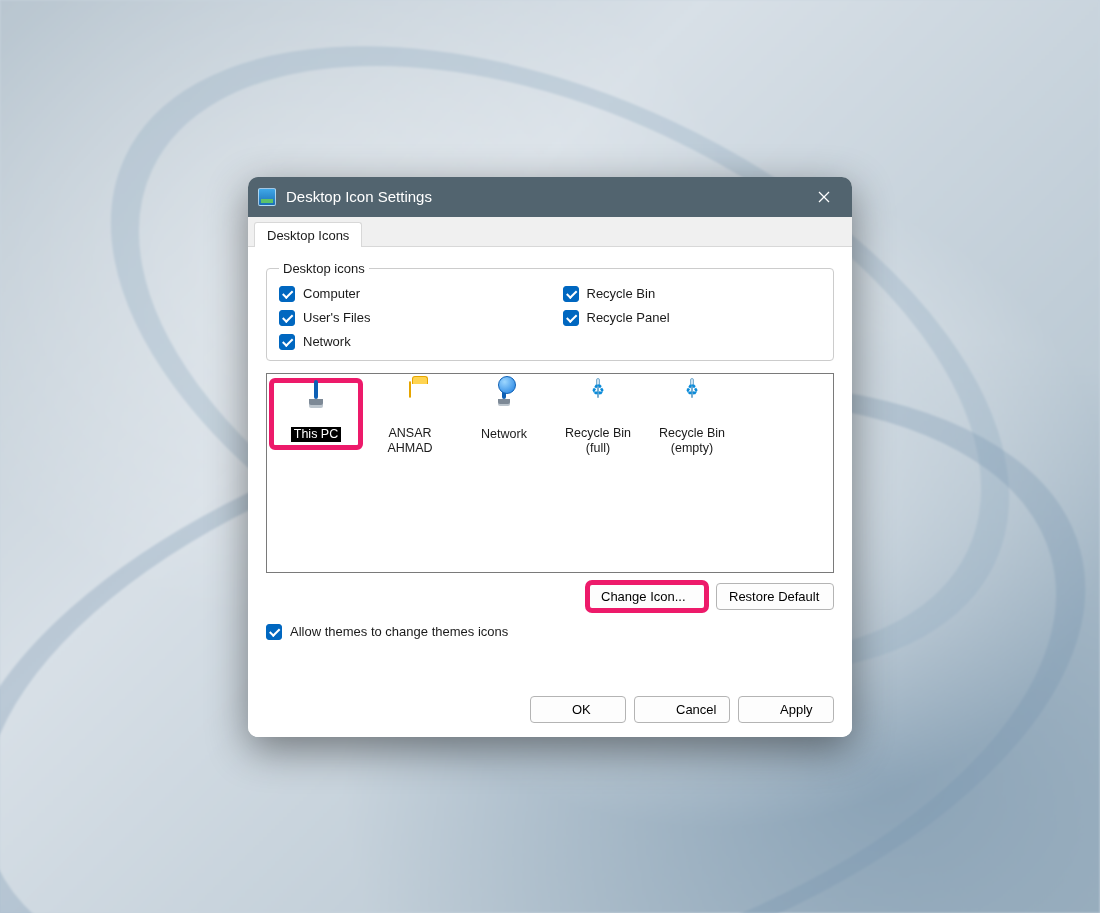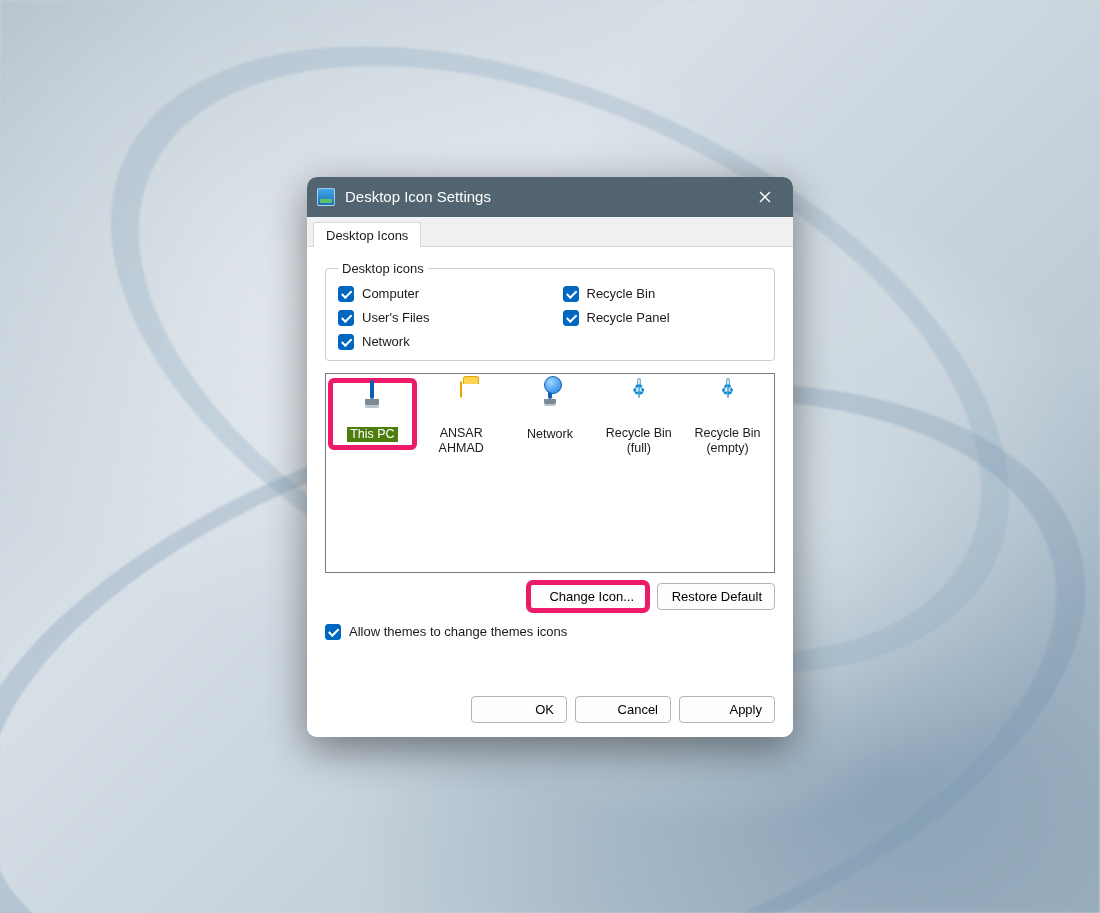--- a/index.html
+++ b/index.html
@@ -34,21 +34,21 @@
     border:30px solid rgba(150,175,195,.35);
   }
   .wallpaper::before{ width:900px;height:900px; left:80px; top:-120px; transform:rotate(25deg) scaleY(.55);}
   .wallpaper::after { width:1100px;height:1100px; left:-60px; top:120px; transform:rotate(-15deg) scaleY(.5); border-color:rgba(120,150,175,.3);}
 
   
   .dialog {
     position: absolute;
     left: 50%;
     top: 50%;
-    width: 486px;
+    width: 604px;
     transform: translate(-50%, -50%);
     background: #ffffff;
     border-radius: 10px;
     box-shadow: 0 12px 40px rgba(0,0,0,.45);
     overflow: hidden;
   }
 
   .titlebar {
     display: flex;
     align-items: center;
@@ -165,21 +165,21 @@
     margin: 0 auto 4px;
     display: block;
   }
   .iconitem .label {
     display: inline-block;
     padding: 0 3px;
     line-height: 1.25;
     font-size: 12.5px;
   }
   .iconitem.selected .label {
-    background: #4d7c0f;
+    background: #000000;
     color: #fff;
   }
   .hl-pink {
     outline: 5px solid #ed1a6a;
     outline-offset: -3px;
     border-radius: 4px;
   }
   .iconitem.hl-pink { padding-bottom:6px; }
 
   
@@ -203,21 +203,21 @@
     margin-top: 10px;
   }
   .btn {
     min-width: 118px;
     padding: 5px 12px;
     background: #fdfdfd;
     border: 1px solid #b4b4b4;
     border-radius: 4px;
     font: inherit;
     cursor: pointer;
-    text-align: right;
+    text-align: left;
   }
   .btn.hl-pink { outline: 5px solid #ed1a6a; outline-offset: -2px; }
 
   .allow-row {
     margin-top: 14px;
     display: flex;
     align-items: center;
     gap: 8px;
   }
 

